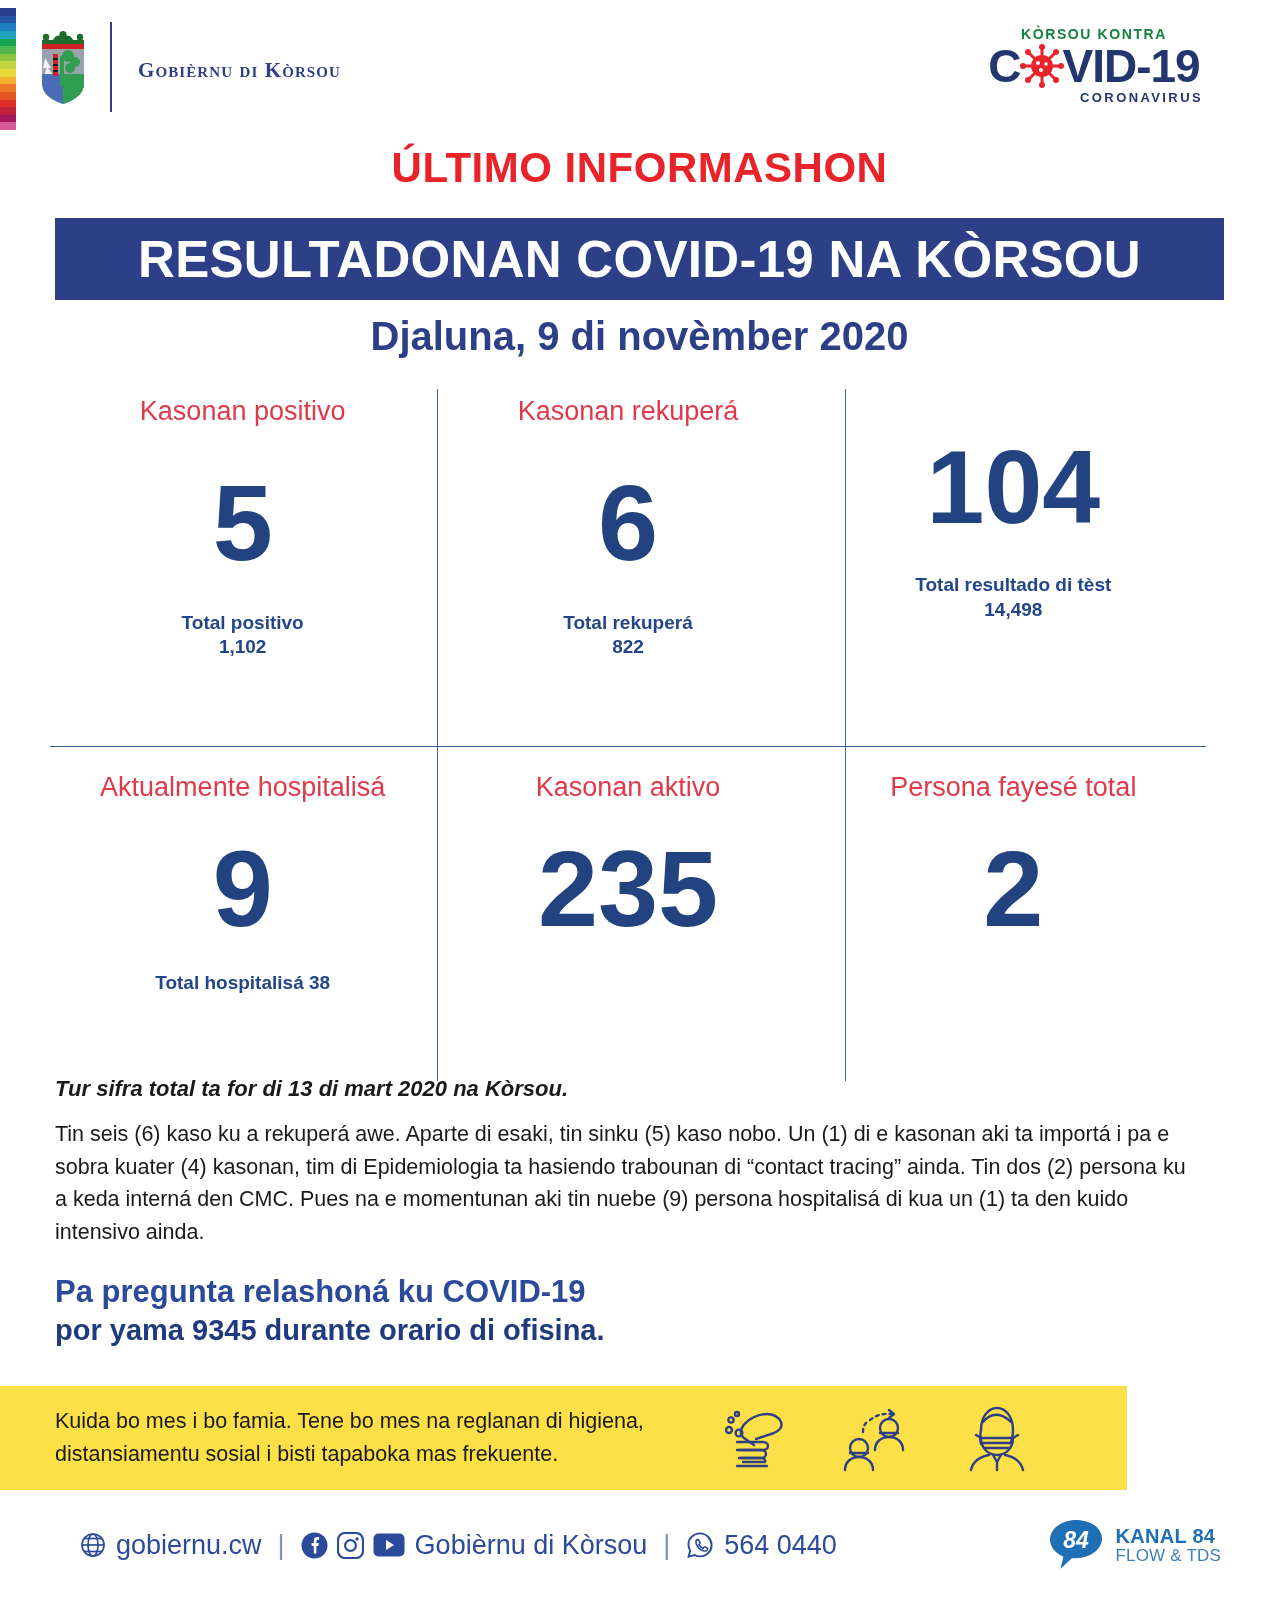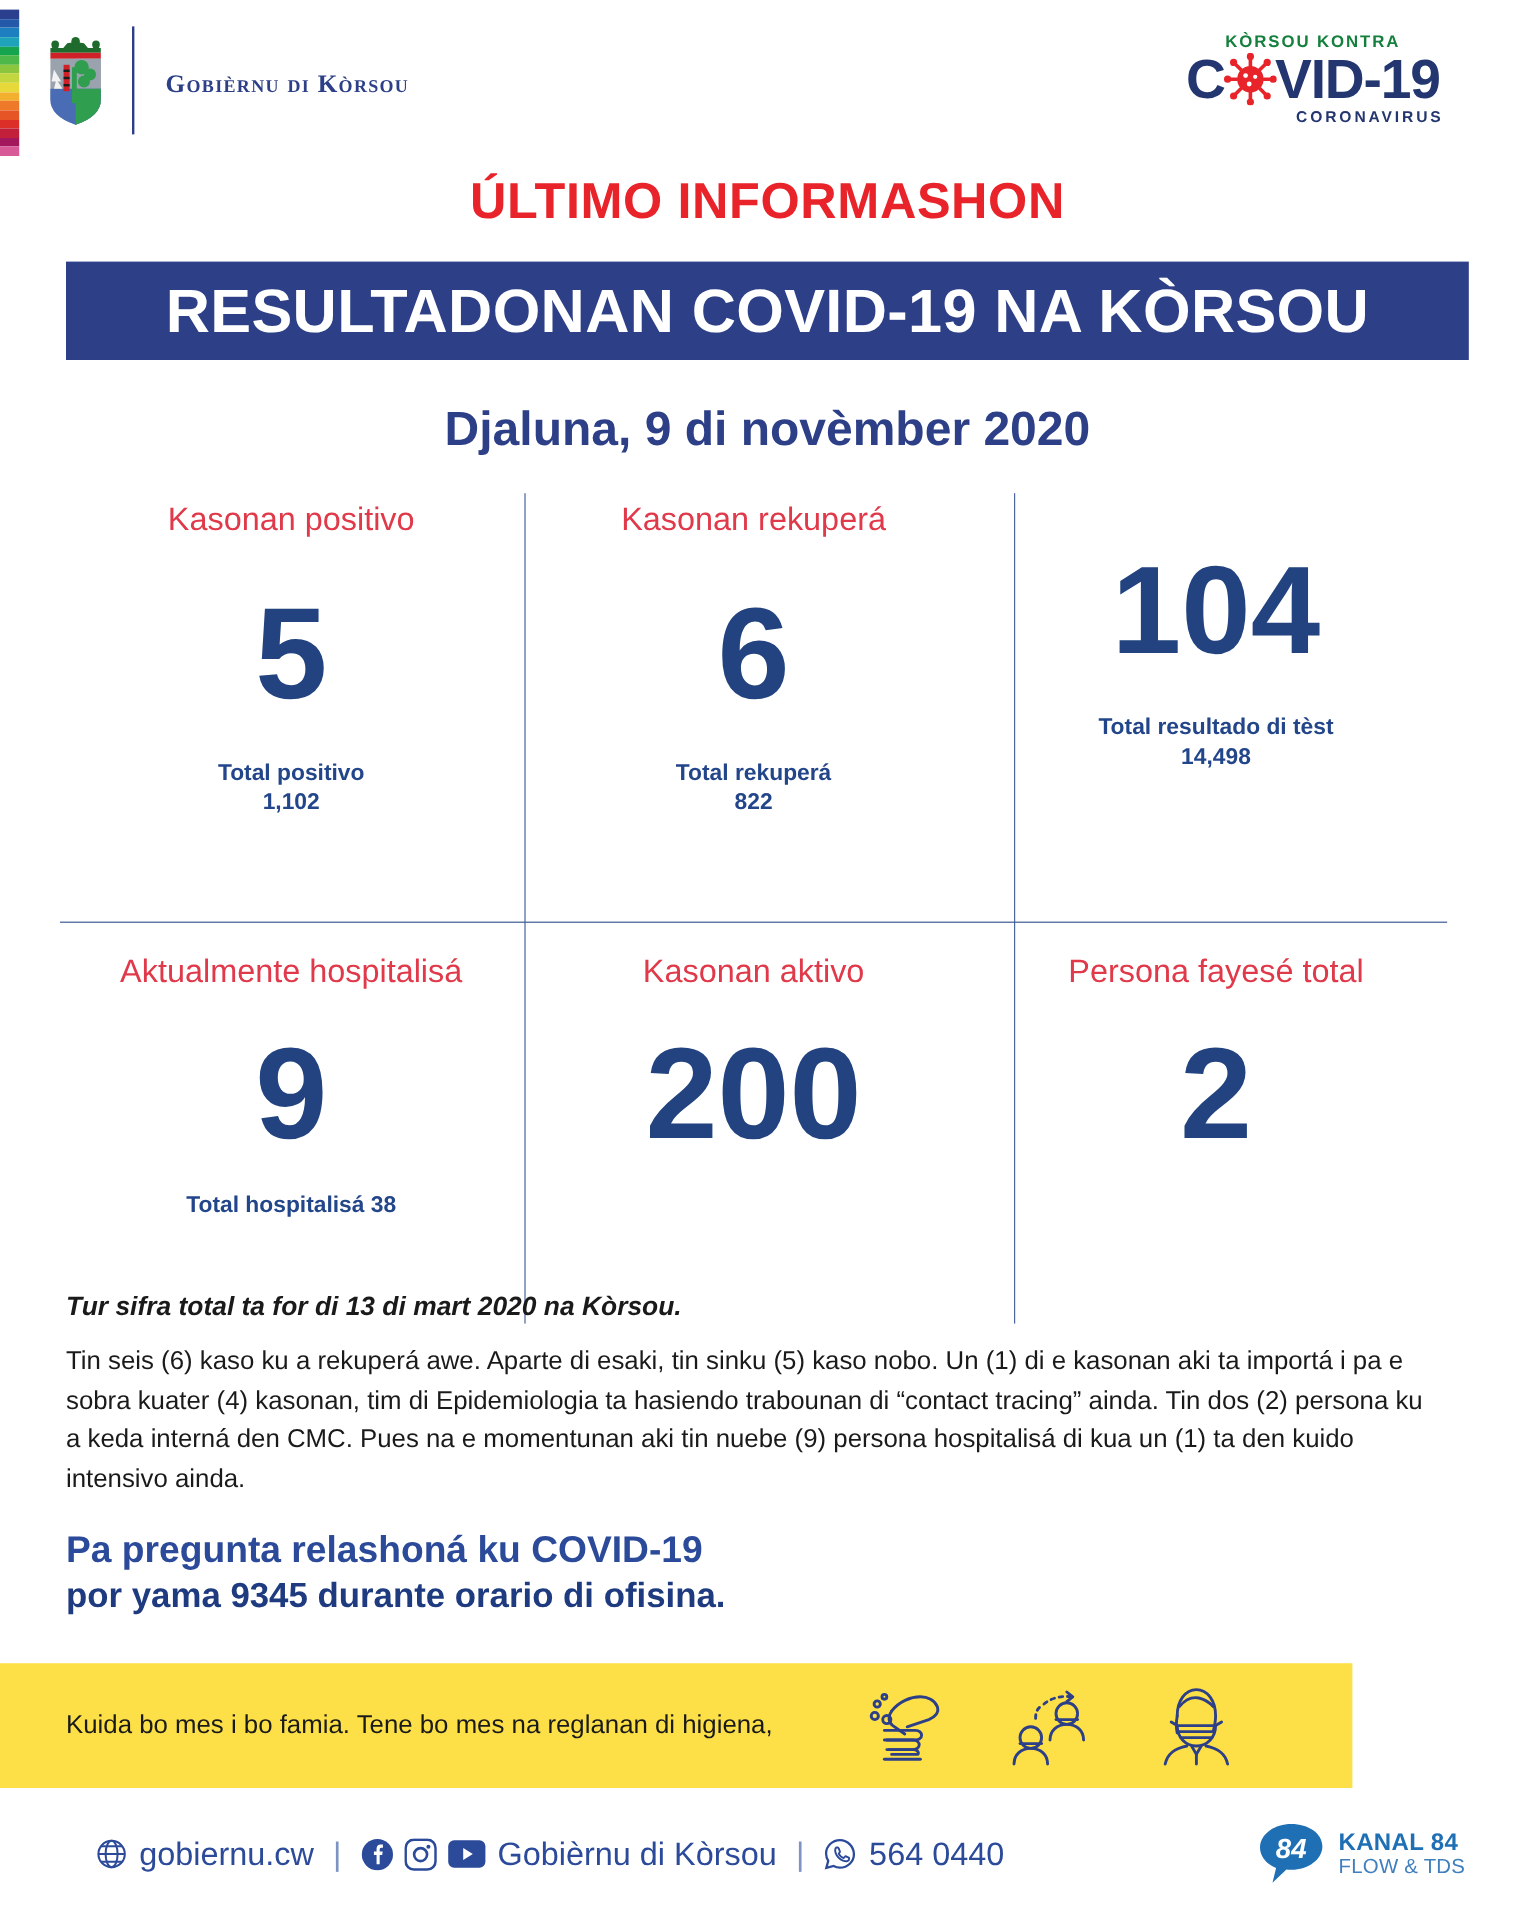--- a/index.html
+++ b/index.html
@@ -45,21 +45,21 @@
     letter-spacing:.5px;margin-top:16px;
   }
   .title-banner{
     margin:26px 55px 0 55px;background:#2c3f87;height:82px;
     display:flex;align-items:center;justify-content:center;
   }
   .title-banner span{
     color:#ffffff;font-size:51px;font-weight:700;letter-spacing:.3px;white-space:nowrap;
   }
   .date-line{
-    text-align:center;color:#2c3f87;font-size:40px;font-weight:700;margin-top:36px;
+    text-align:center;color:#2c3f87;font-size:40px;font-weight:700;margin-top:14px;
   }
   
   .grid-wrap{position:relative;margin-top:22px;height:700px;}
   .vline{position:absolute;width:1px;background:#4a67a0;}
   .hline{position:absolute;height:1px;background:#3c5a93;}
   .row{display:flex;position:absolute;left:50px;width:1156px;justify-content:space-between;}
   .cell{flex:1 1 0;text-align:center;}
   .cell .label{
     color:#e0394a;font-size:27px;font-weight:400;line-height:1.25;
   }
@@ -239,40 +239,41 @@
   </div>
 
   <div class="row row2" style="top:390px;">
     <div class="cell c1">
       <div class="label">Aktualmente hospitalisá</div>
       <div class="big">9</div>
       <div class="sub">Total hospitalisá 38</div>
     </div>
     <div class="cell c2">
       <div class="label">Kasonan aktivo</div>
-      <div class="big">200</div>
+      <div class="big">235</div>
     </div>
     <div class="cell c3">
       <div class="label">Persona fayesé total</div>
       <div class="big">2</div>
     </div>
   </div>
 </div>
 
 <div class="note">Tur sifra total ta for di 13 di mart 2020 na Kòrsou.</div>
 <div class="para">Tin seis (6) kaso ku a rekuperá awe. Aparte di esaki, tin sinku (5) kaso nobo. Un (1) di e kasonan aki ta importá i pa e sobra kuater (4) kasonan, tim di Epidemiologia ta hasiendo trabounan di “contact tracing” ainda. Tin dos (2) persona ku a keda interná den CMC. Pues na e momentunan aki tin nuebe (9) persona hospitalisá di kua un (1) ta den kuido intensivo ainda.</div>
 
 <div class="contact">
   <div class="l1">Pa pregunta relashoná ku COVID-19</div>
   <div class="l2">por yama 9345 durante orario di ofisina.</div>
 </div>
 
 <div class="hygiene">
   <div class="text">
     <div>Kuida bo mes i bo famia. Tene bo mes na reglanan di higiena,</div>
+    <div>distansiamentu sosial i bisti tapaboka mas frekuente.</div>
   </div>
   <div class="icons">
 
     <svg width="78" height="72" viewBox="0 0 78 72">
       <g fill="none" stroke="#2c3f87" stroke-width="2.4" stroke-linecap="round" stroke-linejoin="round">
         <path d="M26 24 c6 -8 16 -12 24 -12 c6 0 12 3 14 8 c2 5 -2 9 -7 11 l-18 6"></path>
         <path d="M26 24 c-3 4 -3 9 1 12 l10 7"></path>
         <path d="M20 40 h26 c3 0 5 2 5 4 s-2 4 -5 4 H22"></path>
         <path d="M20 48 h24 c3 0 5 2 5 4 s-2 4 -5 4 H22"></path>
         <path d="M24 56 h20 c3 0 5 2 4 4 H26"></path>

